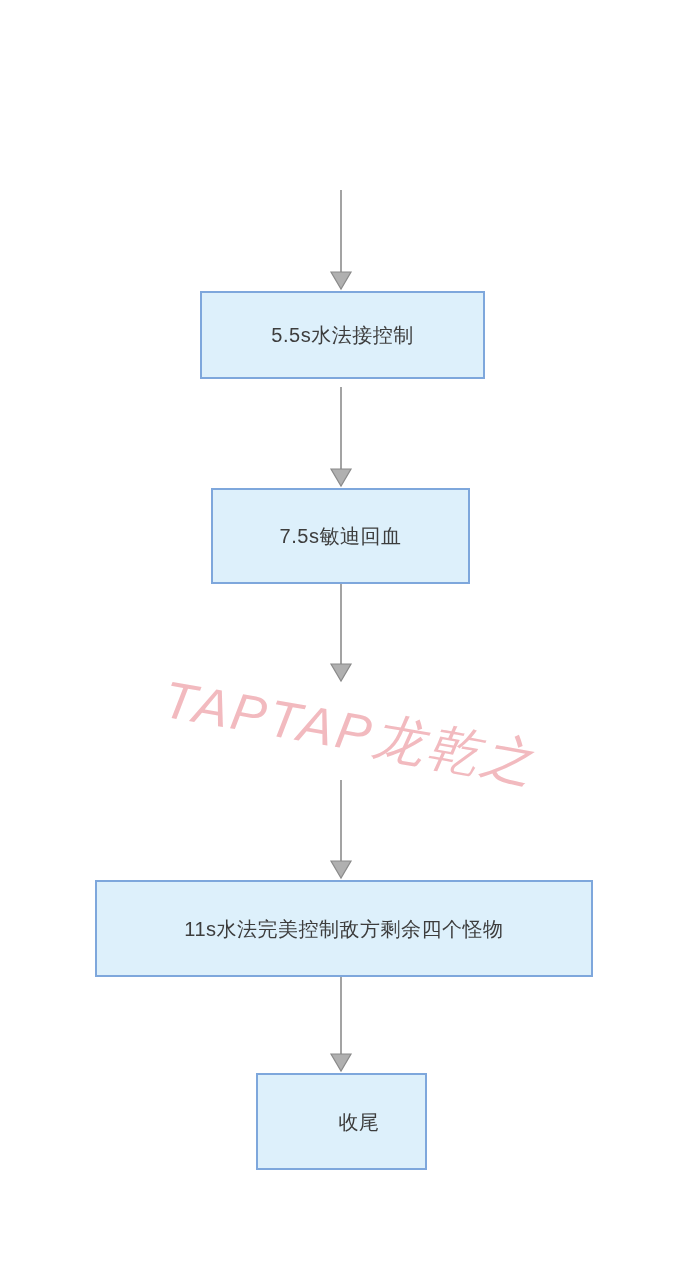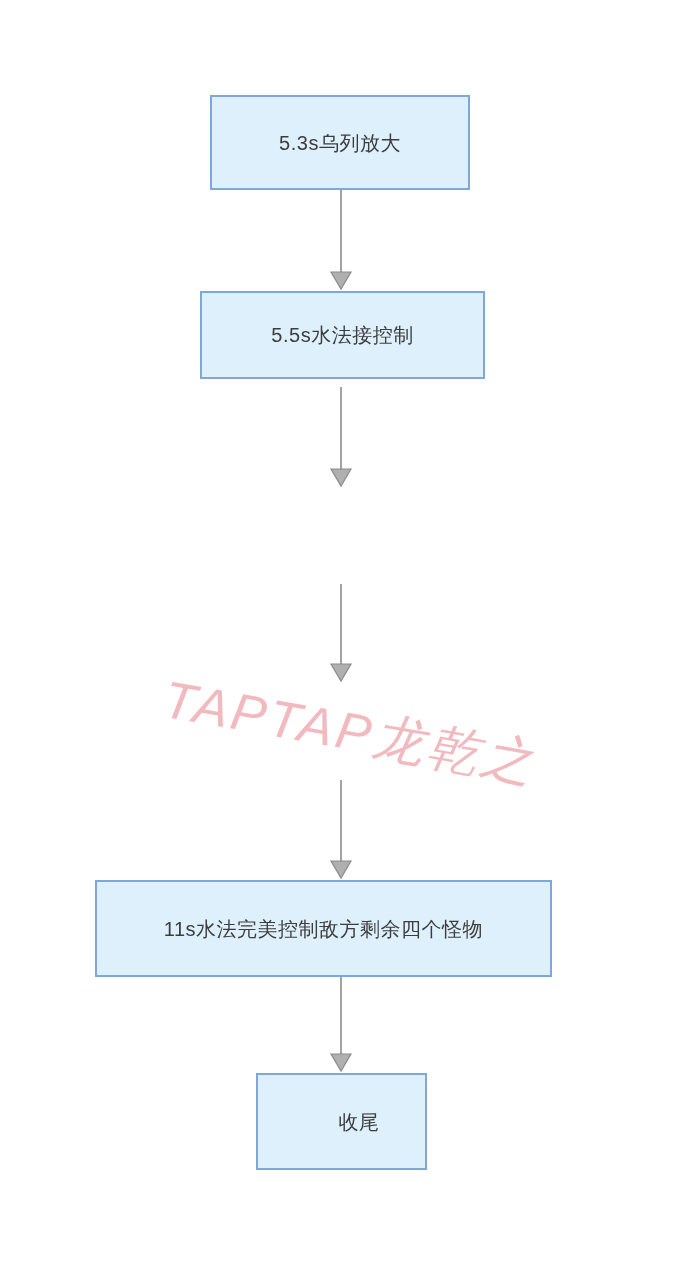--- a/index.html
+++ b/index.html
@@ -30,21 +30,21 @@
     z-index: 3;
     font-size: 20px;
     color: #3d3d3d;
     letter-spacing: 0.5px;
     line-height: 1.3;
   }
   .n1 { left: 210px; top:  95px; width: 260px; height:  95px; }
   .n2 { left: 200px; top: 291px; width: 285px; height:  88px; }
   .n3 { left: 211px; top: 488px; width: 259px; height:  96px; }
   .n4 { left: 108px; top: 683px; width: 465px; height:  97px; }
-  .n5 { left:  95px; top: 880px; width: 457px; height:  97px; }
+  .n5 { left:  95px; top: 880px; width: 498px; height:  97px; }
   .n6 { left: 256px; top: 1073px; width: 171px; height: 97px; padding-left: 35px; }
 
   .arrow {
     position: absolute;
     left: 329px;
     width: 24px;
   }
   .arrow .line {
     position: absolute;
     left: 11px;
@@ -78,42 +78,42 @@
     transform: rotate(10deg);
     transform-origin: 0 0;
     pointer-events: none;
   }
 </style>
 </head>
 <body>
 
 <div class="canvas">
 
-  <div class="node n1">
-    <span>5.3s乌列放大</span>
-  </div>
 
   <div class="arrow a1">
     <div class="line"></div>
     <svg width="24" height="20" viewBox="0 0 24 20">
       <polygon points="2,1 22,1 12,18" fill="#b0b0b0" stroke="#8a8a8a" stroke-width="1.2"></polygon>
     </svg>
   </div>
 
   <div class="node n2">
     <span>5.5s水法接控制</span>
   </div>
 
   <div class="arrow a2">
     <div class="line"></div>
     <svg width="24" height="20" viewBox="0 0 24 20">
       <polygon points="2,1 22,1 12,18" fill="#b0b0b0" stroke="#8a8a8a" stroke-width="1.2"></polygon>
     </svg>
   </div>
 
+  <div class="node n3">
+    <span>7.5s敏迪回血</span>
+  </div>
 
   <div class="arrow a3">
     <div class="line"></div>
     <svg width="24" height="20" viewBox="0 0 24 20">
       <polygon points="2,1 22,1 12,18" fill="#b0b0b0" stroke="#8a8a8a" stroke-width="1.2"></polygon>
     </svg>
   </div>
 
 
   <div class="arrow a4">

